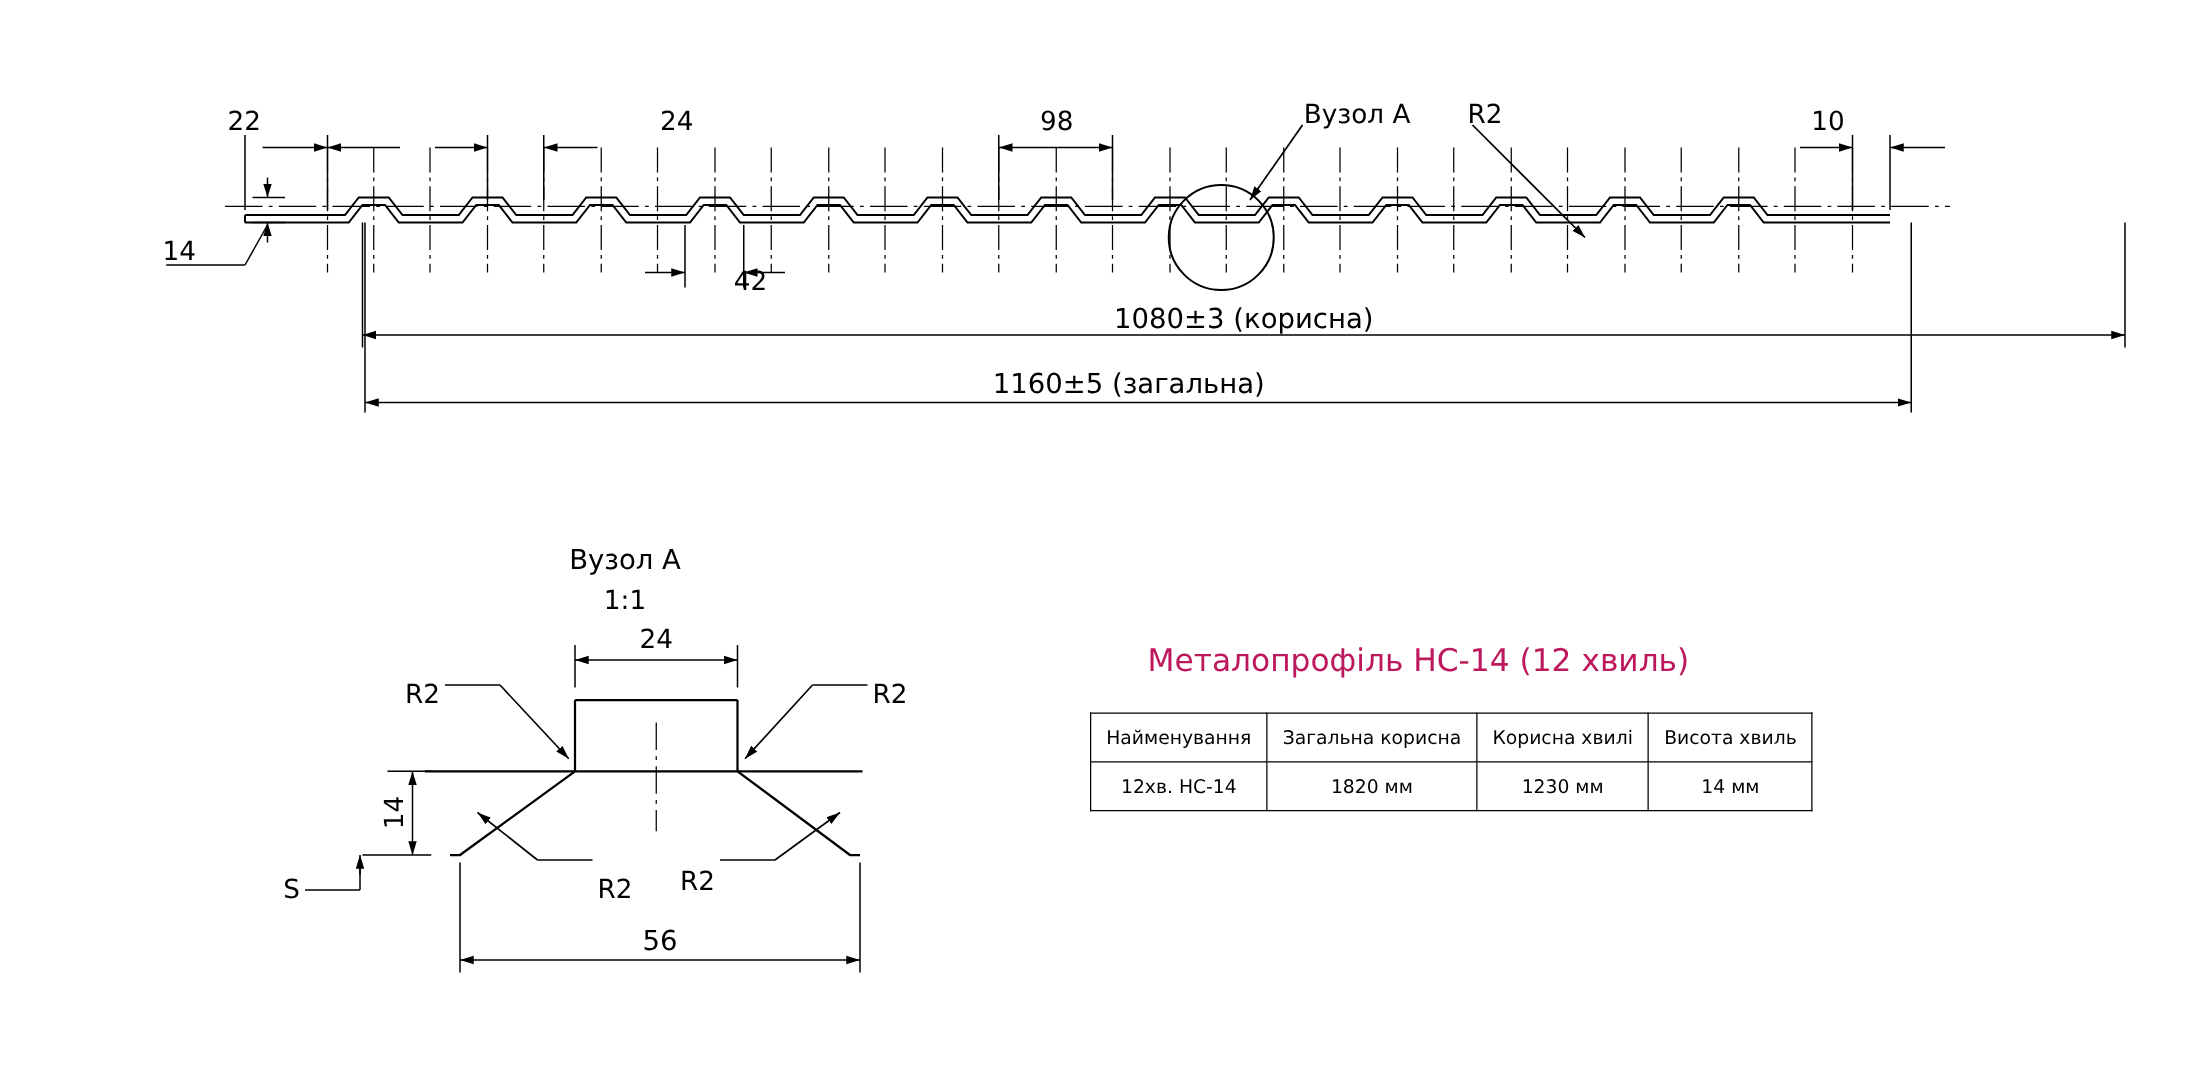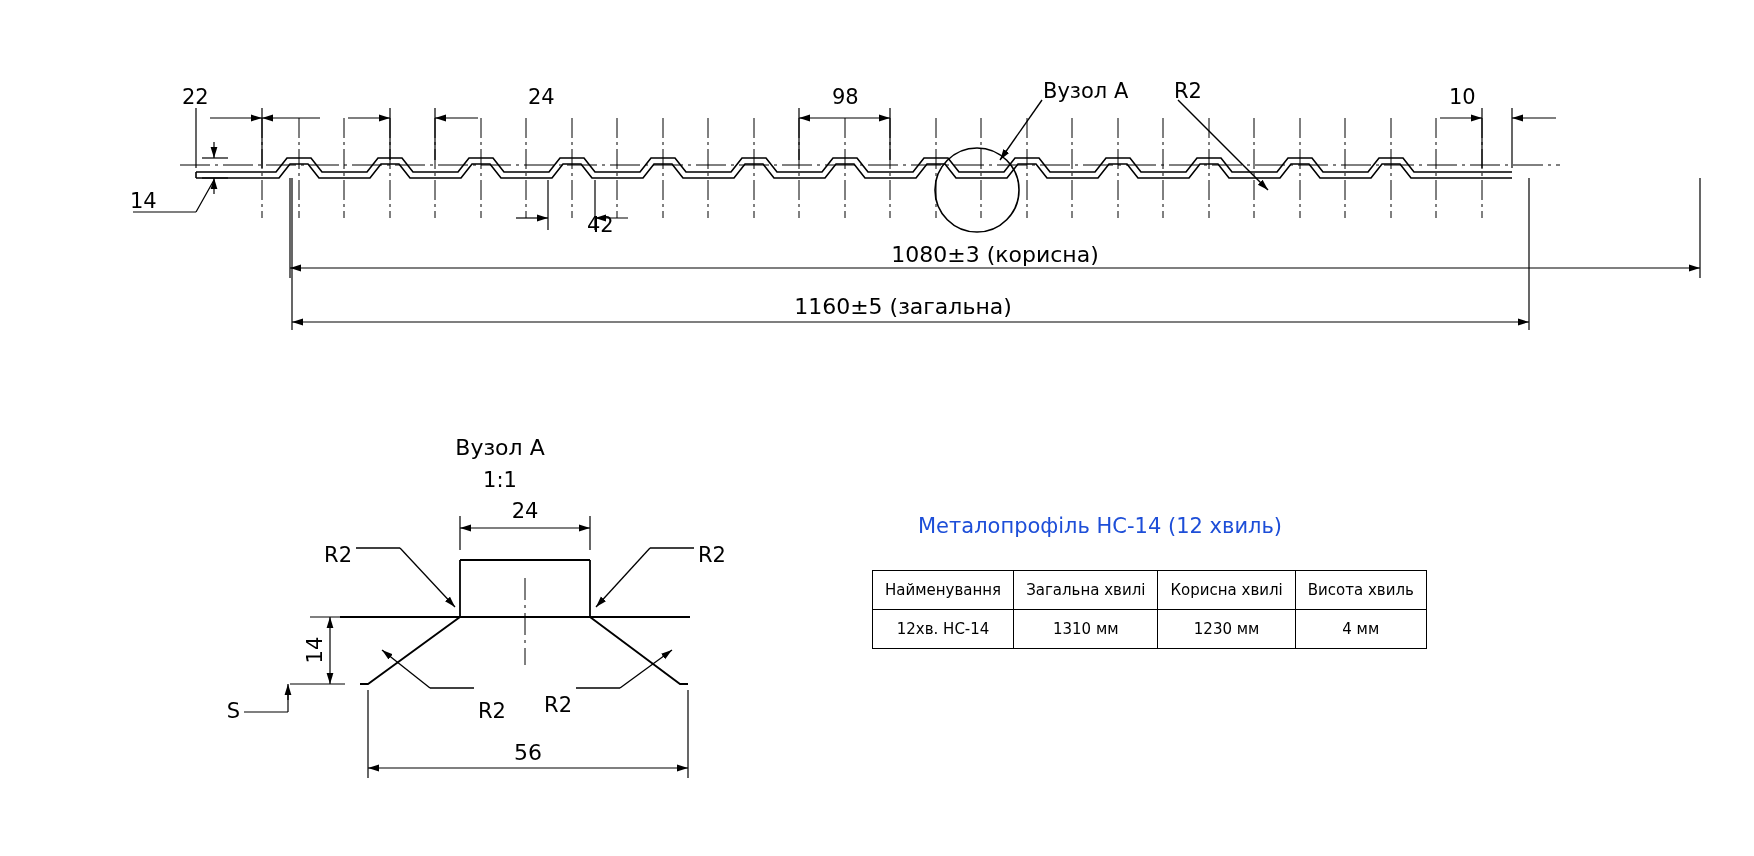--- a/index.html
+++ b/index.html
@@ -38,22 +38,22 @@
     text-align: center;
     font-weight: normal;
     padding: 10px 12px;
     white-space: nowrap;
   }
   .tbl th { font-size: 15px; }
   .tbl td { font-size: 15px; margin-left: 40px; }
   .spec-title {
     position: absolute;
     font-family: "DejaVu Sans", sans-serif;
-    font-size: 21px;
-    color: #1d4ed8;
+    font-size: 25px;
+    color: #be185d;
     white-space: nowrap;
   }
 </style>
 </head>
 <body>
 
 <svg id="drawing" viewBox="0 0 1754 856" xmlns="http://www.w3.org/2000/svg">
   <defs>
     <marker id="arrHead" markerWidth="12" markerHeight="12" refX="11" refY="4" orient="auto" markerUnits="userSpaceOnUse">
       <path d="M0,0.6 L11,4 L0,7.4 z" fill="#000"></path>
@@ -269,26 +269,26 @@
     <text class="dim-text" x="572" y="712" font-size="21" text-anchor="end">R2</text>
   </g>
 </svg>
 
 <div class="spec-title" style="left:918px; top:514px;">Металопрофіль НС-14 (12 хвиль)</div>
 
 <table class="tbl" id="spec-table" style="left:872px; top:570px;">
   <thead>
     <tr>
       <th>Найменування</th>
-      <th>Загальна хвилі</th>
+      <th>Загальна корисна</th>
       <th>Корисна хвилі</th>
       <th>Висота хвиль</th>
     </tr>
   </thead>
   <tbody>
     <tr>
       <td>12хв. НС-14</td>
-      <td>1310 мм</td>
+      <td>1820 мм</td>
       <td>1230 мм</td>
-      <td>4 мм</td>
+      <td>14 мм</td>
     </tr>
   </tbody>
 </table>
 
 </body></html>

